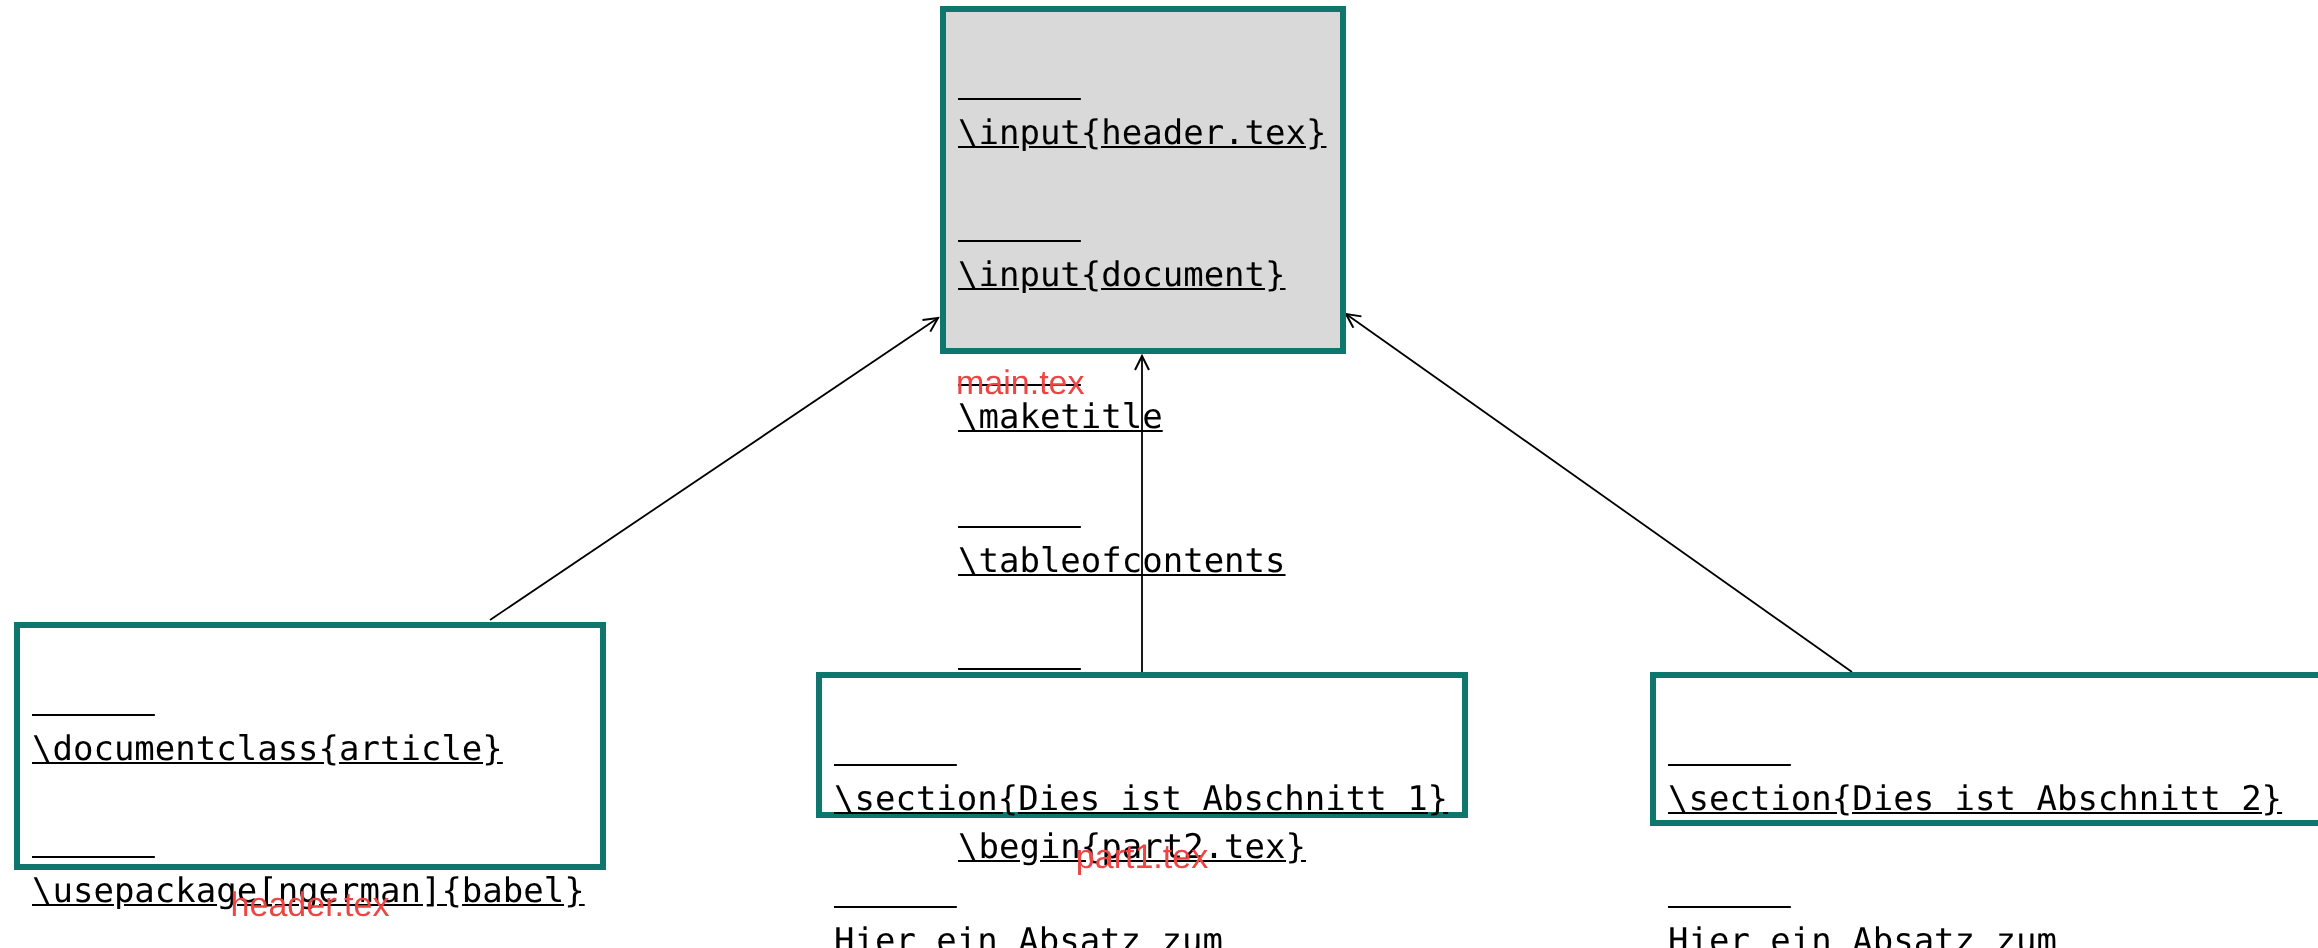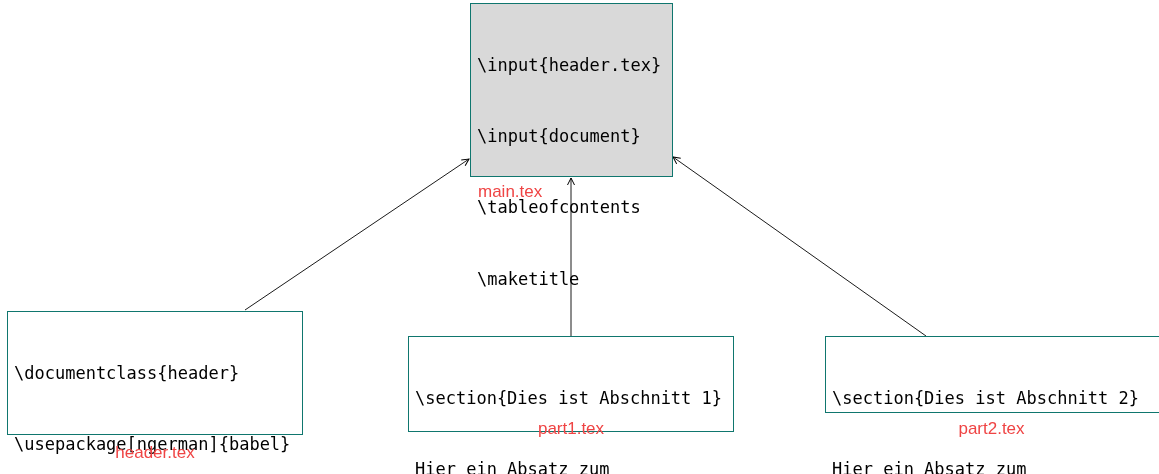--- a/index.html
+++ b/index.html
@@ -17,23 +17,24 @@
   .edges-svg {
     position: absolute;
     left: 0; top: 0;
     width: 1159px;
     height: 474px;
     pointer-events: none;
   }
   .node {
     position: absolute;
     box-sizing: border-box;
-    border: 1px solid #0f766e;
+    border: 3px solid #0f766e;
     background: #ffffff;
     padding: 2px 6px;
+    text-decoration: underline;
   }
   .code {
     font-family: "DejaVu Sans Mono", "Liberation Mono", monospace;
     font-size: 17px;
     line-height: 23.8px;
     color: #000000;
     white-space: pre;
   }
   .node-label {
     position: absolute;
@@ -57,51 +58,50 @@
     </defs>
   <line x1="245" y1="310" x2="469" y2="159" stroke="#000000" stroke-width="0.9" marker-end="url(#arrowhead)"></line>
       <line x1="571" y1="336" x2="571" y2="178" stroke="#000000" stroke-width="0.9" marker-end="url(#arrowhead)"></line>
       <line x1="926" y1="336" x2="673" y2="157" stroke="#000000" stroke-width="0.9" marker-end="url(#arrowhead)"></line>
     </svg>
 
   <div class="node" style="left: 470px; top: 3px; width: 203px; height: 174px; background: rgb(217, 217, 217);">
     <div class="code">
       <div>\input{header.tex}</div>
       <div>\input{document}</div>
+      <div>\maketitle</div>
       <div>\tableofcontents</div>
-      <div>\maketitle</div>
       <div>\input{part1.tex}</div>
       <div>\begin{part2.tex}</div>
       
     </div>
   </div>
   <div class="node-label" style="left:478px; top:182px;">main.tex</div>
 
   <div class="node" style="left:7px; top:311px; width:296px; height:124px;">
     <div class="code">
-      <div>\documentclass{header}</div>
+      <div>\documentclass{article}</div>
       <div>\usepackage[ngerman]{babel}</div>
       
       
       
     </div>
   </div>
   <div class="node-label centered" style="left:7px; top:443px; width:296px;">header.tex</div>
 
-  <div class="node" style="left:408px; top:336px; width:326px; height:96px;">
+  <div class="node" style="left:408px; top:336px; width:326px; height:73px;">
     <div class="code">
       <div>\section{Dies ist Abschnitt 1}</div>
       <div>Hier ein Absatz zum</div>
       
     </div>
   </div>
   <div class="node-label centered" style="left:408px; top:419px; width:326px;">part1.tex</div>
 
   <div class="node" style="left:825px; top:336px; width:359px; height:77px;">
     <div class="code">
       <div>\section{Dies ist Abschnitt 2}</div>
       <div>Hier ein Absatz zum</div>
       
     </div>
   </div>
-  <div class="node-label centered" style="left:825px; top:419px; width:333px;">part2.tex</div>
 
 </div>
 
 </body></html>

